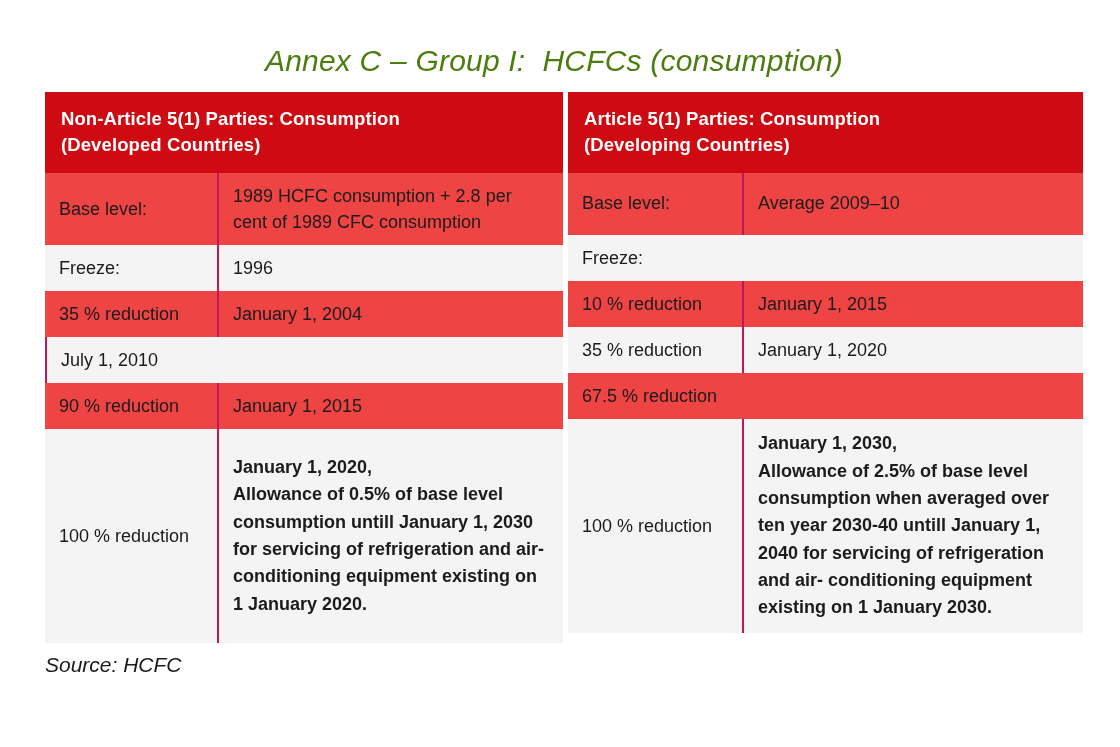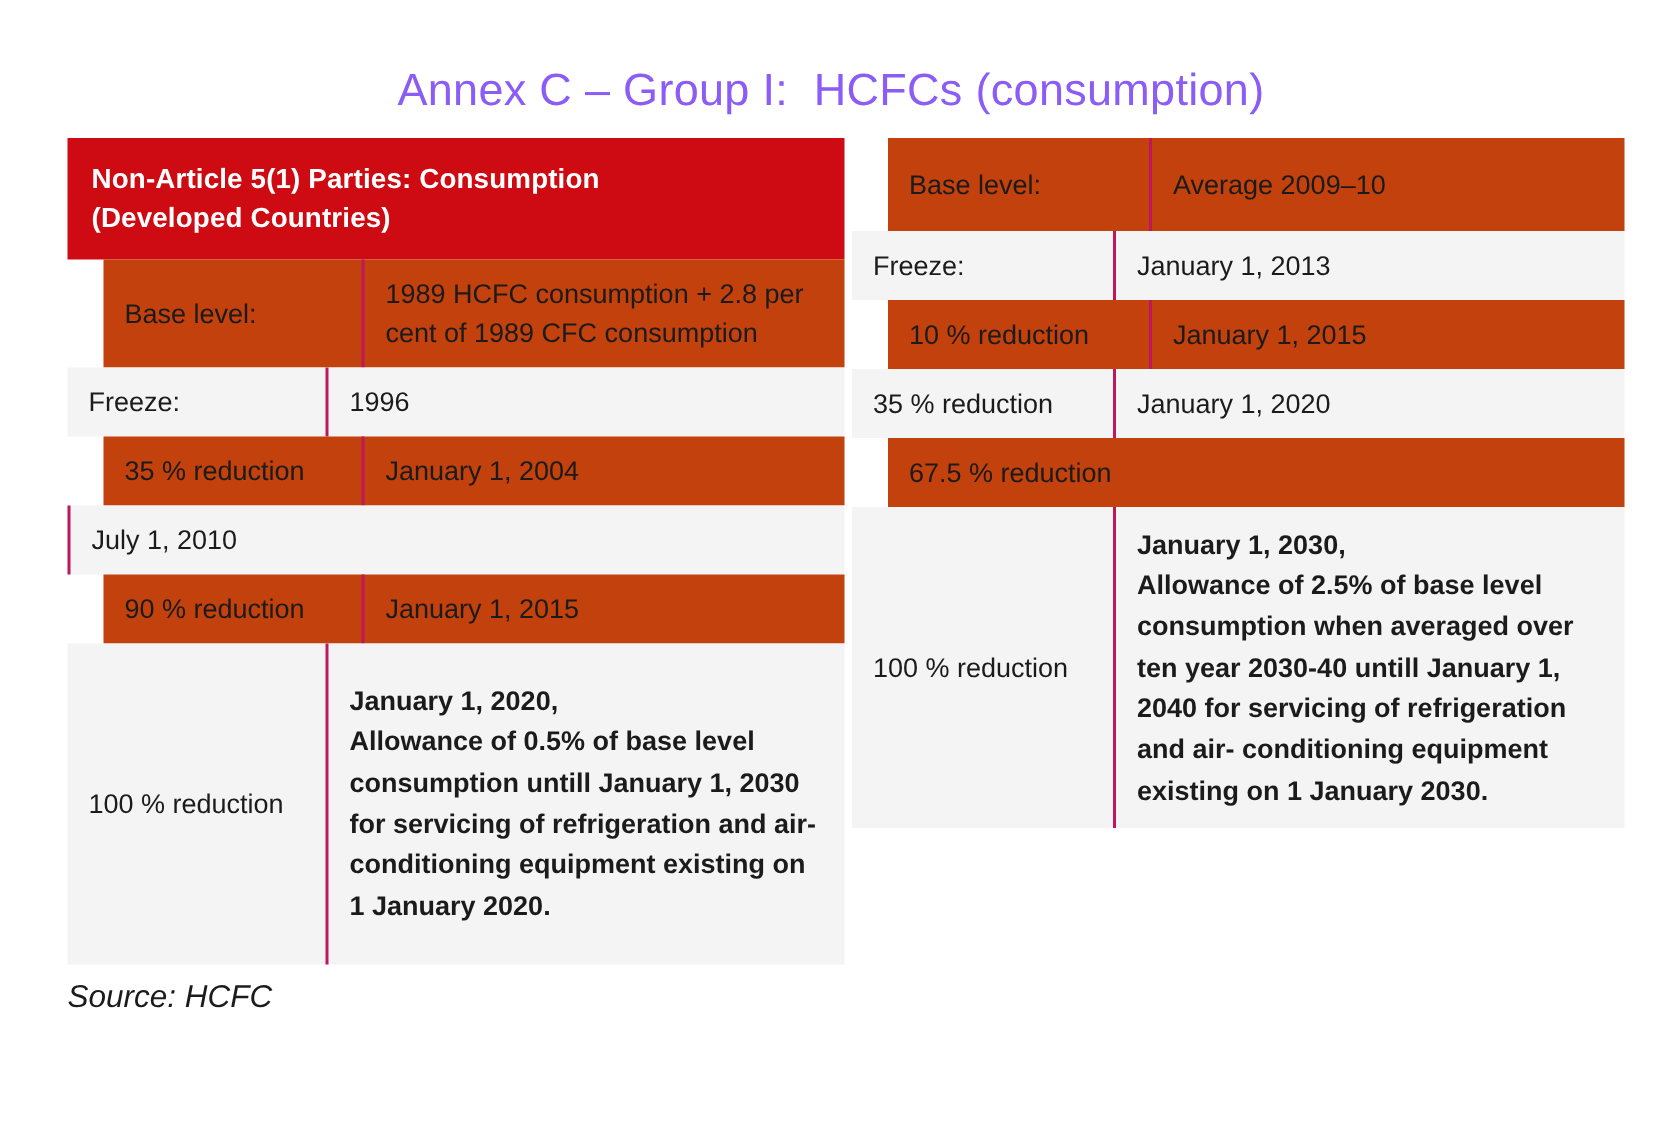--- a/index.html
+++ b/index.html
@@ -28,23 +28,24 @@
   
   .page-title {
     position: absolute;
     left: 0;
     top: 44px;
     width: 1108px;
     text-align: center;
     font-size: 30px;
     font-weight: 400;
     letter-spacing: 0.2px;
-    color: #8b5cf6;
+    color: #4d7c0f;
     line-height: 1.1;
     white-space: pre;
+    font-style: italic;
   }
 
   
   .table-wrap {
     position: absolute;
     left: 45px;
     top: 92px;
     width: 1038px;
     height: 521px;
     display: flex;
@@ -75,21 +76,21 @@
   }
 
   
   .tbody { display: flex; flex-direction: column; }
 
   .trow {
     display: flex;
     align-items: stretch;
     min-height: 43px;
   }
-  .trow.shade-dark  { background: #c2410c; margin-left: 24px; }
+  .trow.shade-dark  { background: #ef4444; }
   .trow.shade-light { background: #F4F4F4; }
 
   .tcell {
     box-sizing: border-box;
     font-size: 18px;
     line-height: 1.45;
     color: #1b1b1b;
     padding: 10px 14px 10px 14px;
     display: flex;
     align-items: center;
@@ -163,30 +164,31 @@
         <div class="trow shade-light tall">
           <div class="tcell label">100 % reduction</div>
           <div class="tcell value">January 1, 2020,
 Allowance of 0.5% of base level consumption untill January 1, 2030 for servicing of refrigeration and air- conditioning equipment existing on 1 January 2020.</div>
         </div>
 
       </div>
     </div>
 
     <div class="half right">
+      <div class="thead">Article 5(1) Parties: Consumption
+(Developing Countries)</div>
       <div class="tbody">
 
         <div class="trow shade-dark two-line">
           <div class="tcell label">Base level:</div>
           <div class="tcell value">Average 2009–10</div>
         </div>
 
         <div class="trow shade-light">
           <div class="tcell label">Freeze:</div>
-          <div class="tcell value">January 1, 2013</div>
         </div>
 
         <div class="trow shade-dark">
           <div class="tcell label">10 % reduction</div>
           <div class="tcell value">January 1, 2015</div>
         </div>
 
         <div class="trow shade-light">
           <div class="tcell label">35 % reduction</div>
           <div class="tcell value">January 1, 2020</div>

